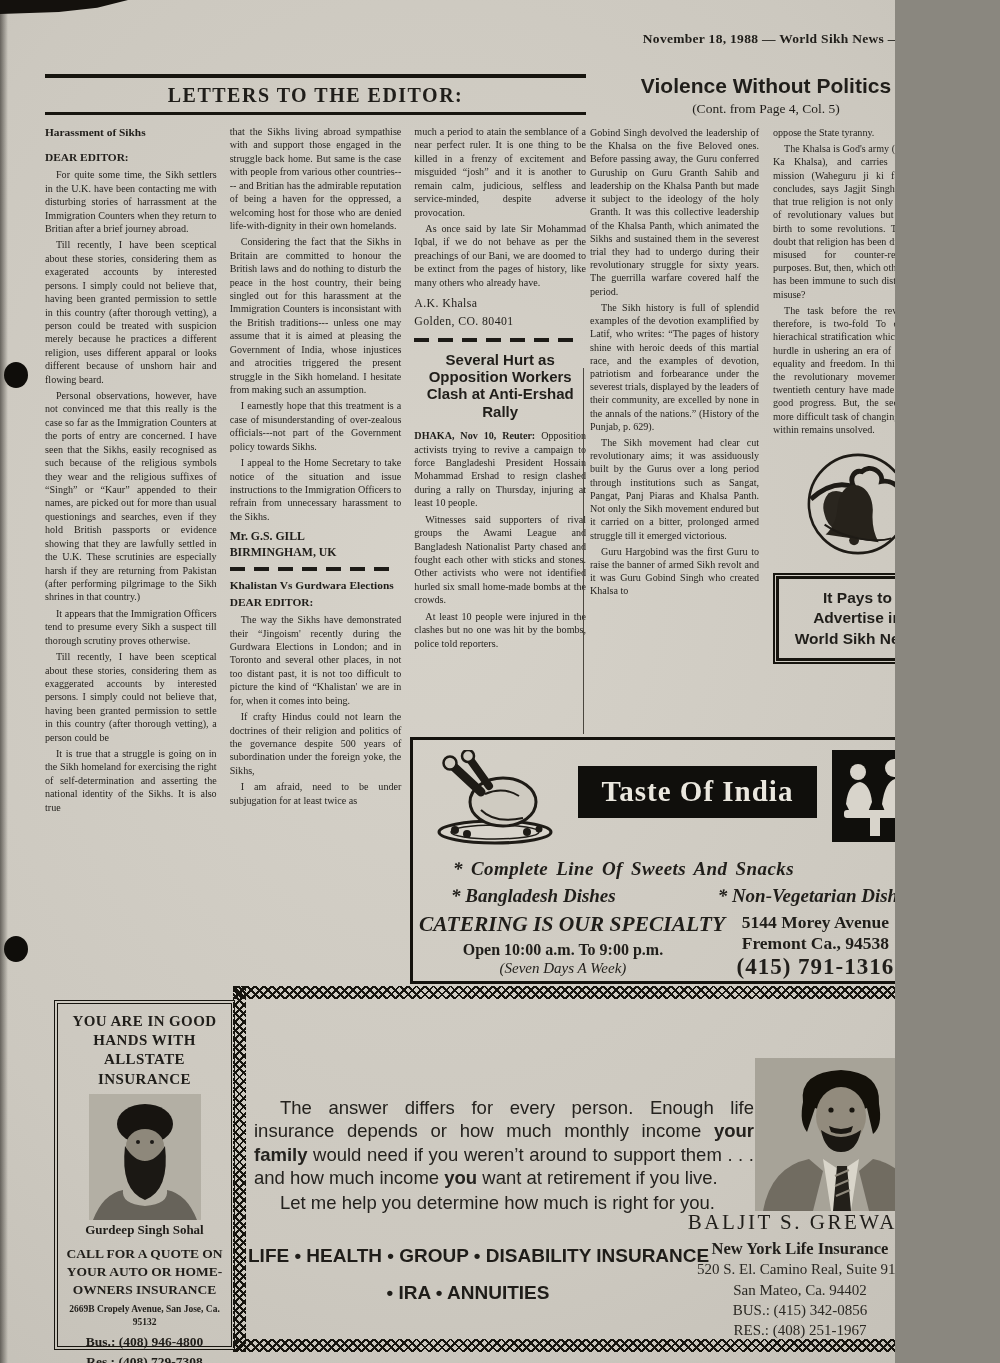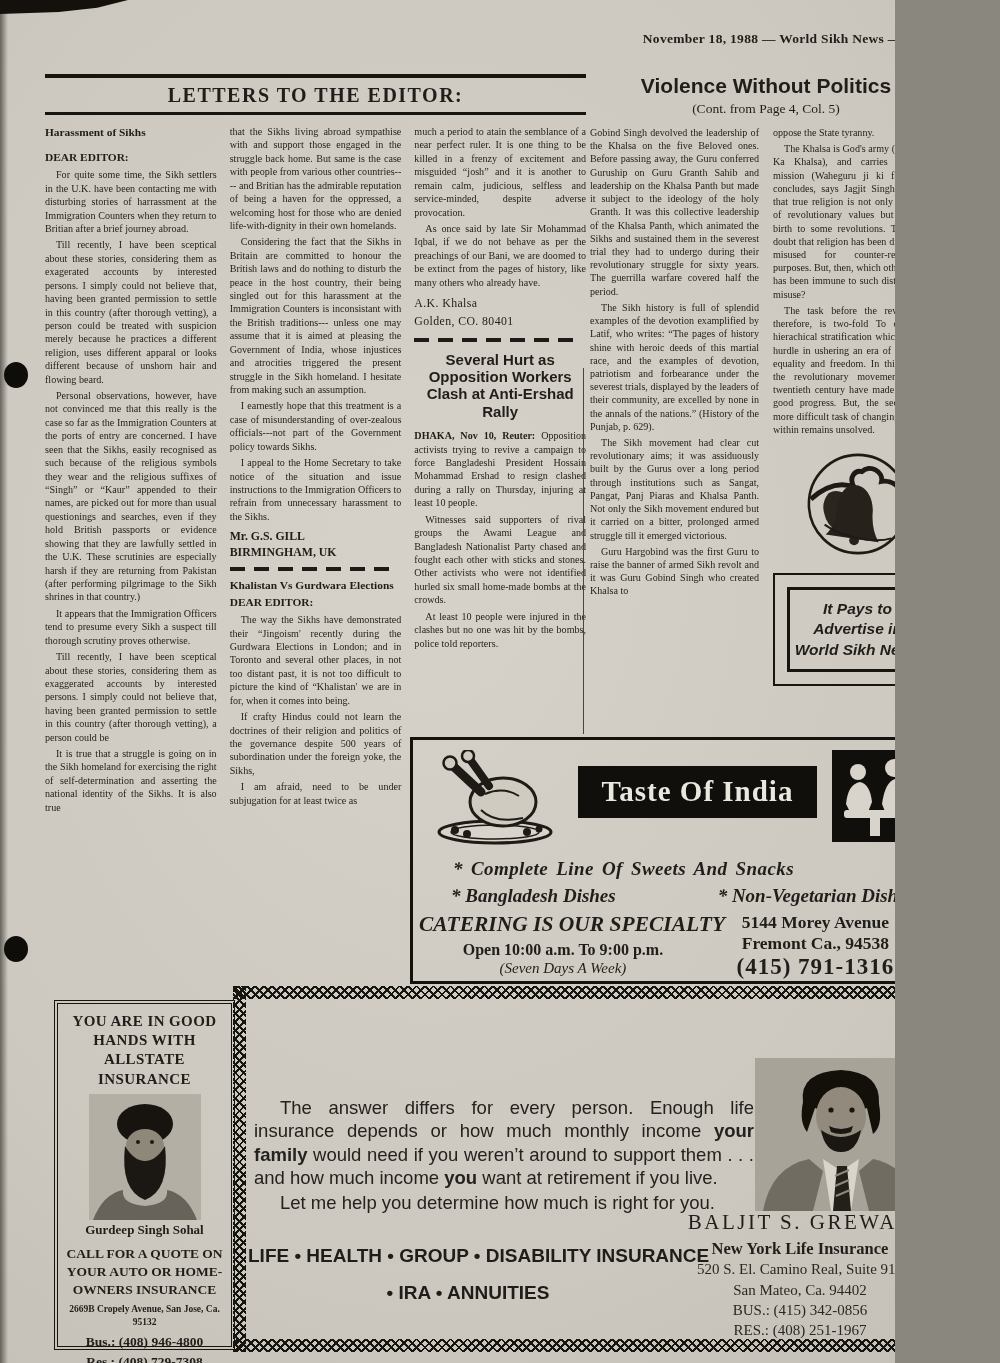--- a/index.html
+++ b/index.html
@@ -35,21 +35,21 @@
     background:repeating-linear-gradient(90deg,#1d1b17 0 15px,transparent 15px 24px);}
   .dhaka-head{font-family:"Liberation Sans",sans-serif;font-weight:700;font-size:15px;
     line-height:1.16;text-align:center;margin:9px 2px 9px;}
   
   .violence{position:absolute;left:590px;top:74px;width:352px;}
   .v-head{font-family:"Liberation Sans",sans-serif;font-weight:700;font-size:21px;text-align:center;}
   .v-sub{font-size:13.5px;text-align:center;margin:3px 0 9px;}
   .vcols{display:flex;gap:14px;}
   .vrule{position:absolute;left:583px;top:368px;width:1px;height:366px;background:#4a463e;}
   .bell-wrap{text-align:center;margin:12px 0 10px;}
-  .housead{border:2px solid #17150f;padding:12px;font-style:italic;}
+  .housead{border:2px solid #17150f;padding:1px;}
   .housead-inner{border:3px solid #17150f;padding:9px 2px;text-align:center;
     font-family:"Liberation Sans",sans-serif;font-weight:700;font-size:15.5px;line-height:1.3;}
   
   .toi{position:absolute;left:410px;top:737px;width:525px;height:247px;
     border:3px solid #14120d;box-sizing:border-box;}
   .toi-top{display:flex;align-items:flex-start;padding:10px 12px 0 10px;}
   .toi-banner{background:#100f0c;color:#eae7de;font-weight:700;font-size:29px;
     padding:9px 24px 10px;letter-spacing:1px;white-space:nowrap;margin:16px auto 0;}
   .toi-b1{font-style:italic;font-weight:700;font-size:19px;letter-spacing:.4px;
     word-spacing:3px;padding:8px 0 0 40px;}

